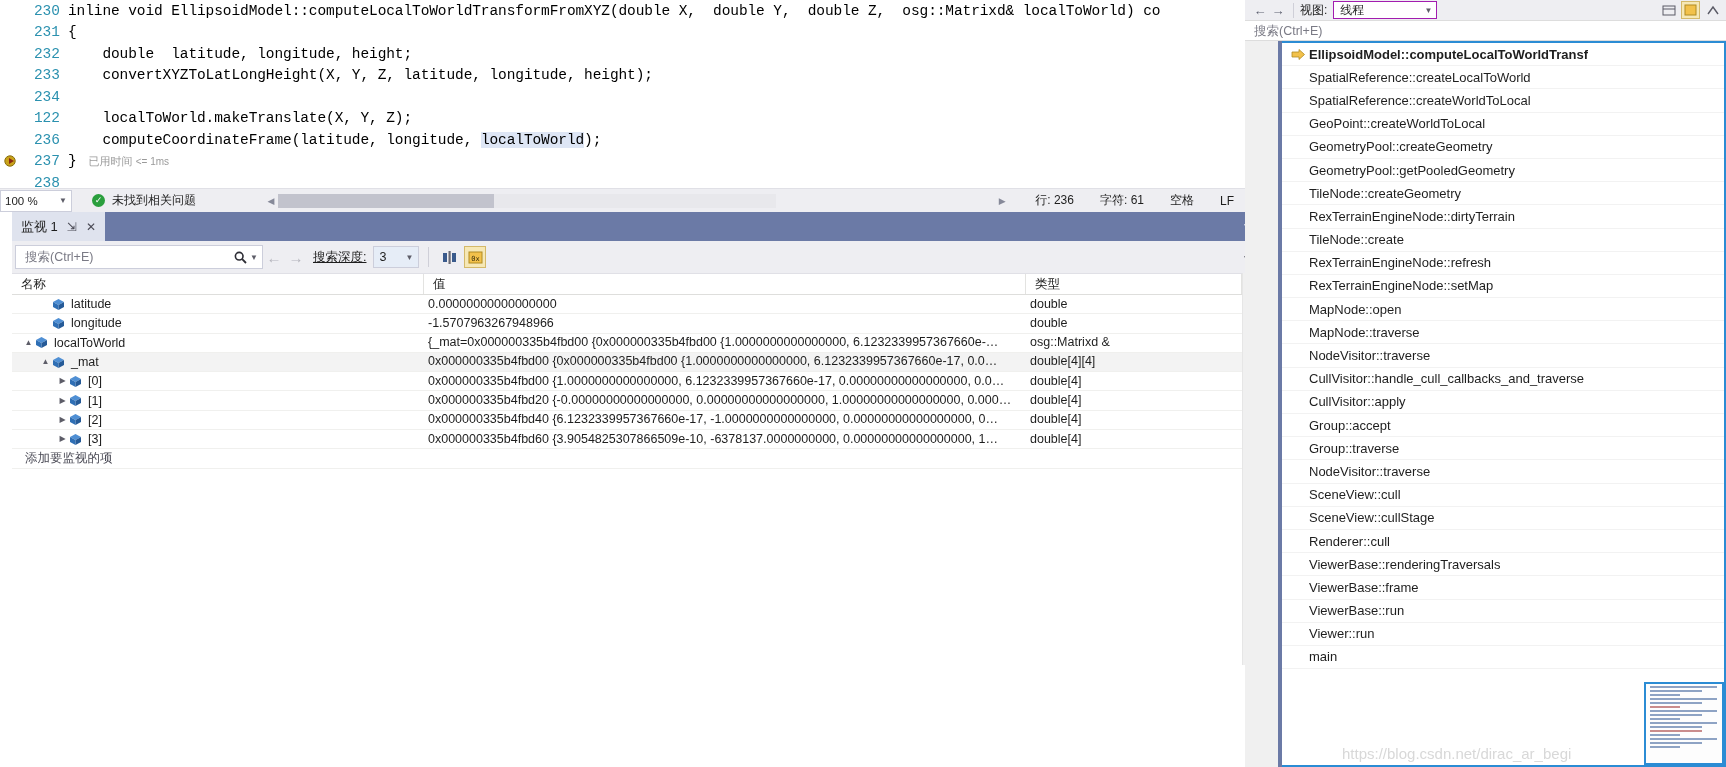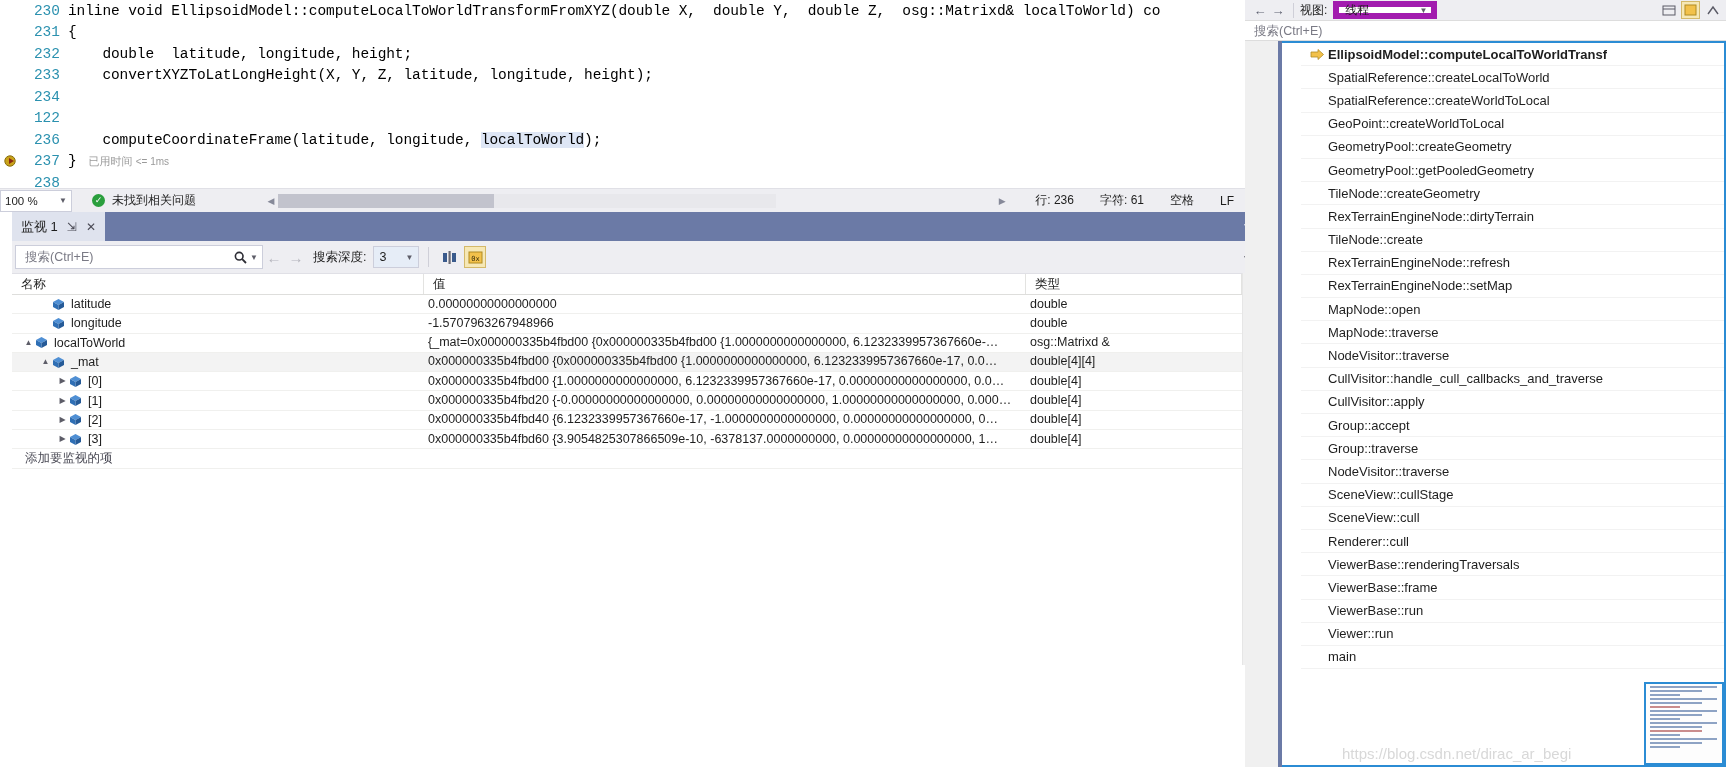--- a/index.html
+++ b/index.html
@@ -143,21 +143,21 @@
   }
   .search-box input::placeholder { color: #7a7a85; }
   .mag {
     width: 14px; height: 14px; display: flex; align-items: center;
     justify-content: center; color: #3a3a44;
   }
   .mini-caret { color: #5d5d68; font-size: 8px; margin-left: 3px; }
   .nav-arrow {
     width: 22px; text-align: center; color: #b5b5bd; font-size: 15px;
   }
-  .depth-label { margin-left: 6px; font-size: 12.5px; color: #1e1e1e; }
+  .depth-label { margin-left: 6px; font-size: 12.5px; color: #1e1e1e; text-decoration: underline; }
   .depth-select {
     margin-left: 7px; width: 46px; height: 22px; background: #e6edf7;
     border: 1px solid #cccedb; display: flex; align-items: center;
     justify-content: space-between; padding: 0 5px; font-size: 12.5px;
   }
   .tb-sep {
     width: 1px; height: 20px; background: #cfcfd8; margin: 0 9px;
   }
   .tb-icon {
     width: 22px; height: 22px; display: flex; align-items: center;
@@ -233,21 +233,21 @@
   }
   .cs-toolbar {
     position: absolute; left: 0; top: 0; width: 481px; height: 20px;
     background: #eeeef2; display: flex; align-items: center; padding-left: 6px;
     font-size: 12px;
   }
   .cs-nav { color: #5d6070; font-size: 13px; width: 18px; text-align: center; }
   .cs-sep { width: 1px; height: 15px; background: #cfcfd8; margin: 0 6px; }
   .cs-viewlabel { color: #1e1e1e; font-size: 12px; margin-right: 6px; }
   .cs-combo {
-    width: 104px; height: 18px; background: #ffffff; border: 6px solid #a21caf;
+    width: 104px; height: 18px; background: #ffffff; border: 1px solid #a21caf;
     display: flex; align-items: center; justify-content: space-between;
     padding: 0 4px 0 6px; font-size: 12px;
   }
   .cs-tb-icons {
     position: absolute; right: 4px; top: 0; height: 20px;
     display: flex; align-items: center; gap: 3px;
   }
   .cs-tb-icon {
     width: 19px; height: 18px; display: flex; align-items: center;
     justify-content: center; color: #4a4a55;
@@ -270,21 +270,20 @@
     background: #f0f0f0;
   }
   .cs-accent {
     position: absolute; left: 33px; top: 41px; width: 4px; height: 726px;
     background: #6b7aa6;
   }
   .cs-list {
     position: absolute; left: 37px; top: 41px; width: 444px; height: 726px;
     background: #ffffff; border: 2px solid #2b8cd4; border-left: 0;
     overflow: hidden;
-    padding-left: 19px;
   }
   .cs-row {
     height: 23.2px; display: flex; align-items: center;
     border-bottom: 1px solid #f2f2f2; padding-left: 5px;
     font-size: 13px; color: #1e1e1e; white-space: nowrap;
   }
   .cs-row .cs-icon {
     width: 22px; min-width: 22px; display: flex; align-items: center;
     justify-content: center;
   }
@@ -313,21 +312,21 @@
 <div id="app">
 
   <div class="editor">
     <div class="glyph-margin"></div>
     <div class="code-rows" id="code-rows">
         <div class="code-row"><div class="bp-cell"></div><div class="lnum">230</div><div class="ctext">inline void EllipsoidModel::computeLocalToWorldTransformFromXYZ(double X,  double Y,  double Z,  osg::Matrixd&amp; localToWorld) co</div></div>
         <div class="code-row"><div class="bp-cell"></div><div class="lnum">231</div><div class="ctext">{</div></div>
         <div class="code-row"><div class="bp-cell"></div><div class="lnum">232</div><div class="ctext">    double  latitude, longitude, height;</div></div>
         <div class="code-row"><div class="bp-cell"></div><div class="lnum">233</div><div class="ctext">    convertXYZToLatLongHeight(X, Y, Z, latitude, longitude, height);</div></div>
         <div class="code-row"><div class="bp-cell"></div><div class="lnum">234</div><div class="ctext"></div></div>
-        <div class="code-row"><div class="bp-cell"></div><div class="lnum">122</div></div>
+        <div class="code-row"><div class="bp-cell"></div><div class="lnum">122</div><div class="ctext">    localToWorld.makeTranslate(X, Y, Z);</div></div>
         <div class="code-row"><div class="bp-cell"></div><div class="lnum">236</div><div class="ctext">    computeCoordinateFrame(latitude, longitude, <span class="sel-hl">localToWorld</span>);</div></div>
         <div class="code-row"><div class="bp-cell"><svg width="14" height="14" viewBox="0 0 14 14">
               <circle cx="6" cy="7" r="5.2" fill="#c9a21a" stroke="#8a6f0e"></circle>
               <path d="M5 4 L10 7 L5 10 Z" fill="#8a2a12"></path>
             </svg></div><div class="lnum">237</div><div class="ctext">}</div><span class="elapsed">已用时间 <span class="sml">&lt;= 1ms</span></span></div>
         <div class="code-row"><div class="bp-cell"></div><div class="lnum">238</div><div class="ctext"></div></div>
       </div>
   </div>
 
   <div class="ed-vscroll">
@@ -660,25 +659,25 @@
           <div class="cs-row">
             <span class="cs-icon"></span>
             <span class="cs-text">Group::traverse</span>
           </div>
           <div class="cs-row">
             <span class="cs-icon"></span>
             <span class="cs-text">NodeVisitor::traverse</span>
           </div>
           <div class="cs-row">
             <span class="cs-icon"></span>
+            <span class="cs-text">SceneView::cull</span>
+          </div>
+          <div class="cs-row">
+            <span class="cs-icon"></span>
             <span class="cs-text">SceneView::cullStage</span>
-          </div>
-          <div class="cs-row">
-            <span class="cs-icon"></span>
-            <span class="cs-text">SceneView::cull</span>
           </div>
           <div class="cs-row">
             <span class="cs-icon"></span>
             <span class="cs-text">Renderer::cull</span>
           </div>
           <div class="cs-row">
             <span class="cs-icon"></span>
             <span class="cs-text">ViewerBase::renderingTraversals</span>
           </div>
           <div class="cs-row">

